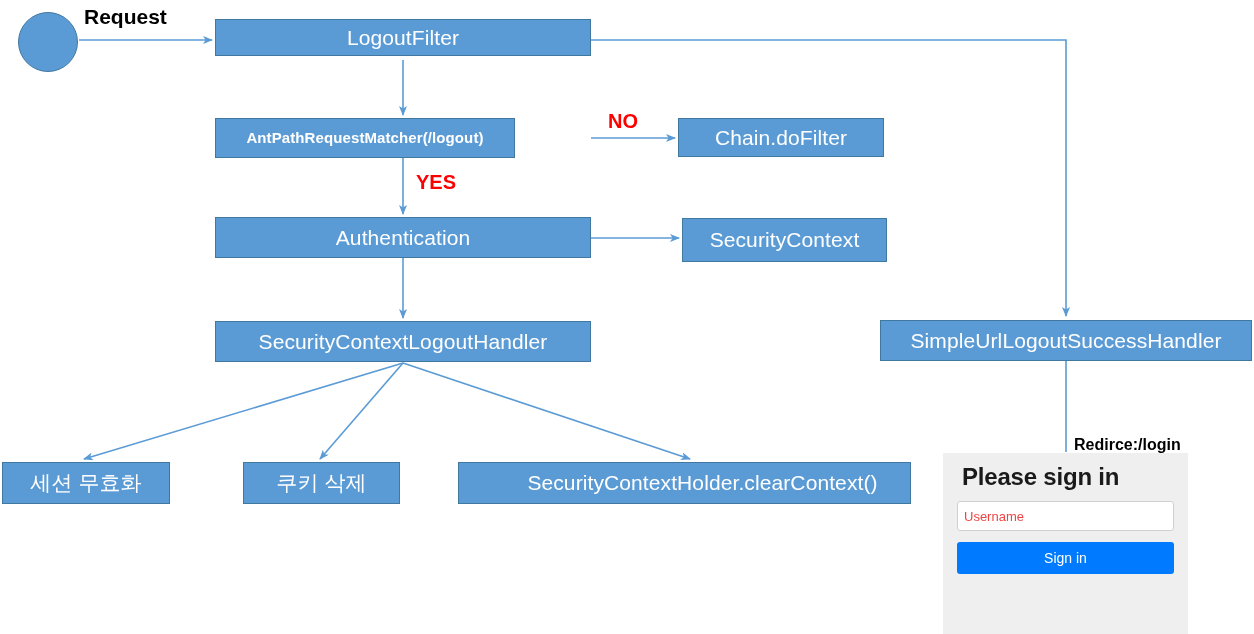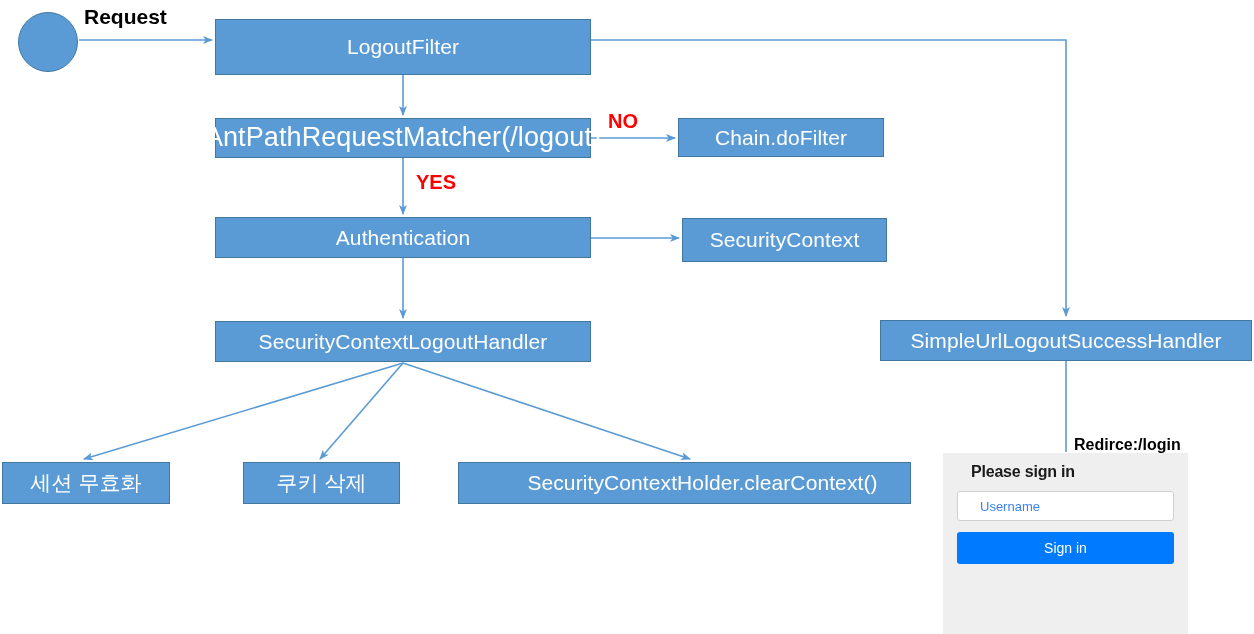--- a/index.html
+++ b/index.html
@@ -71,39 +71,39 @@
   
   #signin-panel {
     position: absolute;
     box-sizing: border-box;
     background: #EFEFEF;
     display: flex;
     flex-direction: column;
   }
   #signin-title {
     font-family: "Liberation Sans", sans-serif;
-    font-size: 16px;
+    font-size: 24px;
     font-weight: bold;
     color: #1a1a1a;
-    margin: 10px 0 10px 28px;
+    margin: 10px 0 10px 19px;
     letter-spacing: -0.2px;
   }
   .signin-field {
     box-sizing: border-box;
     margin: 0 14px 8px 14px;
     height: 30px;
     background: #ffffff;
     border: 1px solid #d0d0d0;
     border-radius: 3px;
     display: flex;
     align-items: center;
-    padding-left: 22px;
+    padding-left: 6px;
     font-family: "Liberation Sans", sans-serif;
     font-size: 13px;
-    color: #3b82f6;
+    color: #ef4444;
   }
   #signin-button {
     box-sizing: border-box;
     margin: 3px 14px 0 14px;
     height: 32px;
     background: #007BFF;
     border: none;
     border-radius: 3px;
     color: #ffffff;
     font-family: "Liberation Sans", sans-serif;
@@ -145,25 +145,25 @@
       <line x1="403" y1="363" x2="84" y2="459" marker-end="url(#arrow)"></line>
       <line x1="403" y1="363" x2="320" y2="459" marker-end="url(#arrow)"></line>
       <line x1="403" y1="363" x2="690" y2="459" marker-end="url(#arrow)"></line>
 
       <line x1="1066" y1="361" x2="1066" y2="452"></line>
     </g>
   </svg>
 
   <div class="start-circle" style="left:18px; top:12px; width:58px; height:58px;"></div>
 
-  <div class="node" style="left:215px; top:19px; width:376px; height:56px; font-size:21px;">
+  <div class="node" style="left:215px; top:19px; width:376px; height:37px; font-size:21px;">
     <span>LogoutFilter</span>
   </div>
 
-  <div class="node" style="left:215px; top:118px; width:376px; height:40px; font-size:27px;">
+  <div class="node" style="left:215px; top:118px; width:300px; height:40px; font-size:15px;font-weight:bold;">
     <span>AntPathRequestMatcher(/logout)</span>
   </div>
 
   <div class="node" style="left:678px; top:118px; width:206px; height:39px; font-size:21px;">
     <span>Chain.doFilter</span>
   </div>
 
   <div class="node" style="left:215px; top:217px; width:376px; height:41px; font-size:21px;">
     <span>Authentication</span>
   </div>

